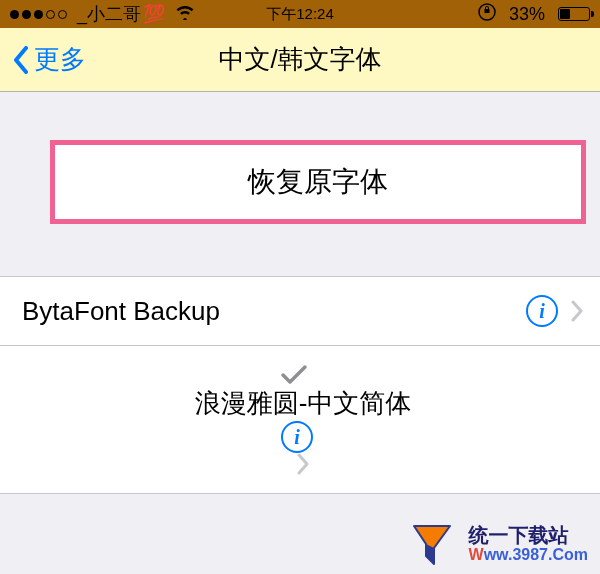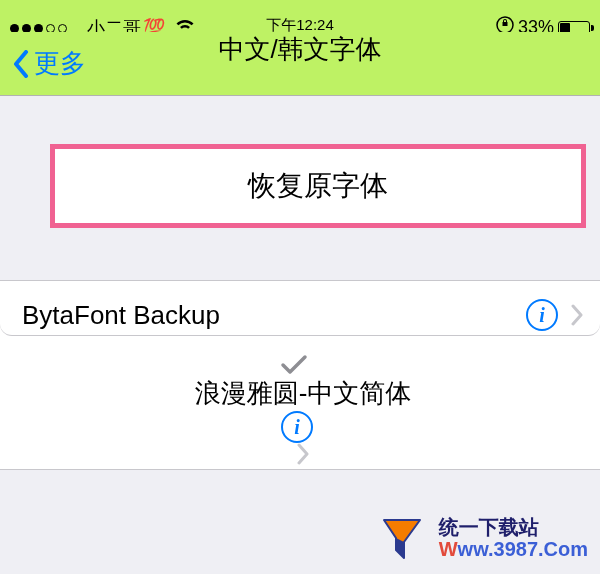--- a/index.html
+++ b/index.html
@@ -6,24 +6,24 @@
     body {
       width: 600px;
       height: 574px;
       font-family: -apple-system, "Helvetica Neue", Arial, sans-serif;
       background: #efeff4;
       position: relative;
       overflow: hidden;
     }
     .status-bar {
       height: 28px;
-      background: #bef264;
-      display: flex;
-      align-items: flex-start;
-      padding: 16px 10px;
+      background: #a16207;
+      display: flex;
+      align-items: center;
+      padding: 0 10px;
       font-size: 18px;
       color: #000;
     }
     .status-left { display: flex; align-items: center; gap: 2px; }
     .signal-dots { display: flex; gap: 3px; align-items: center; }
     .dot { width: 9px; height: 9px; border-radius: 50%; }
     .dot.filled { background: #000; }
     .dot.empty { border: 1.5px solid #000; background: transparent; }
     .carrier { margin-left: 8px; font-size: 18px; }
     .wifi { margin-left: 8px; }
@@ -31,21 +31,21 @@
       position: absolute;
       left: 50%;
       transform: translateX(-50%);
       font-size: 15px;
       font-weight: 500;
     }
     .status-right {
       margin-left: auto;
       display: flex;
       align-items: center;
-      gap: 4px;
+      gap: 13px;
       font-size: 18px;
     }
     .battery-icon {
       width: 32px;
       height: 14px;
       border: 1.5px solid #000;
       border-radius: 3px;
       position: relative;
       display: inline-block;
     }
@@ -63,23 +63,24 @@
       position: absolute;
       left: 1px;
       top: 1px;
       bottom: 1px;
       width: 33%;
       background: #000;
       border-radius: 1px;
     }
     .nav-bar {
       height: 64px;
-      background: #bef264;
+      background: #fef9c3;
       border-bottom: 1px solid #b2b2b2;
       display: flex;
+      align-items: center;
       padding: 0 12px;
       position: relative;
     }
     .back-btn {
       display: flex;
       align-items: center;
       color: #007aff;
       font-size: 26px;
       cursor: pointer;
     }
@@ -109,24 +110,23 @@
     }
     .font-list {
       margin-top: 52px;
       background: #fff;
       border-top: 1px solid #c8c7cc;
       border-bottom: 1px solid #c8c7cc;
     }
     .font-row {
       display: flex;
       align-items: center;
-      padding: 18px 16px 4px 22px;
+      padding: 18px 16px 18px 22px;
       border-bottom: 1px solid #c8c7cc;
       cursor: pointer;
-      border-radius: 12px;
     }
     .font-row:last-child { border-bottom: none; flex-direction: column; }
     .check-slot {
       width: 46px;
       display: flex;
       align-items: center;
       justify-content: flex-start;
     }
     .checkmark {
       width: 28px;
@@ -156,29 +156,29 @@
       cursor: pointer;
     }
     .disclosure {
       color: #c7c7cc;
       width: 14px;
       height: 22px;
     }
     .watermark {
       position: absolute;
       right: 12px;
-      bottom: 12px;
+      bottom: 6px;
       display: flex;
       align-items: center;
       gap: 13px;
     }
     .wm-logo { width: 48px; height: 48px; }
     .wm-text { display: flex; flex-direction: column; line-height: 1.1; }
     .wm-title { font-size: 20px; color: #1f1f6b; font-weight: bold; }
-    .wm-url { font-size: 20px; }
+    .wm-url { font-size: 16px; }
     .wm-url .w { color: #e24a3b; font-weight: bold; }
     .wm-url .rest { color: #3b5fd6; font-weight: bold; }
   </style>
 </head>
 <body>
 
 <div class="status-bar">
   <div class="status-left">
     <div class="signal-dots">
       <span class="dot filled"></span>

